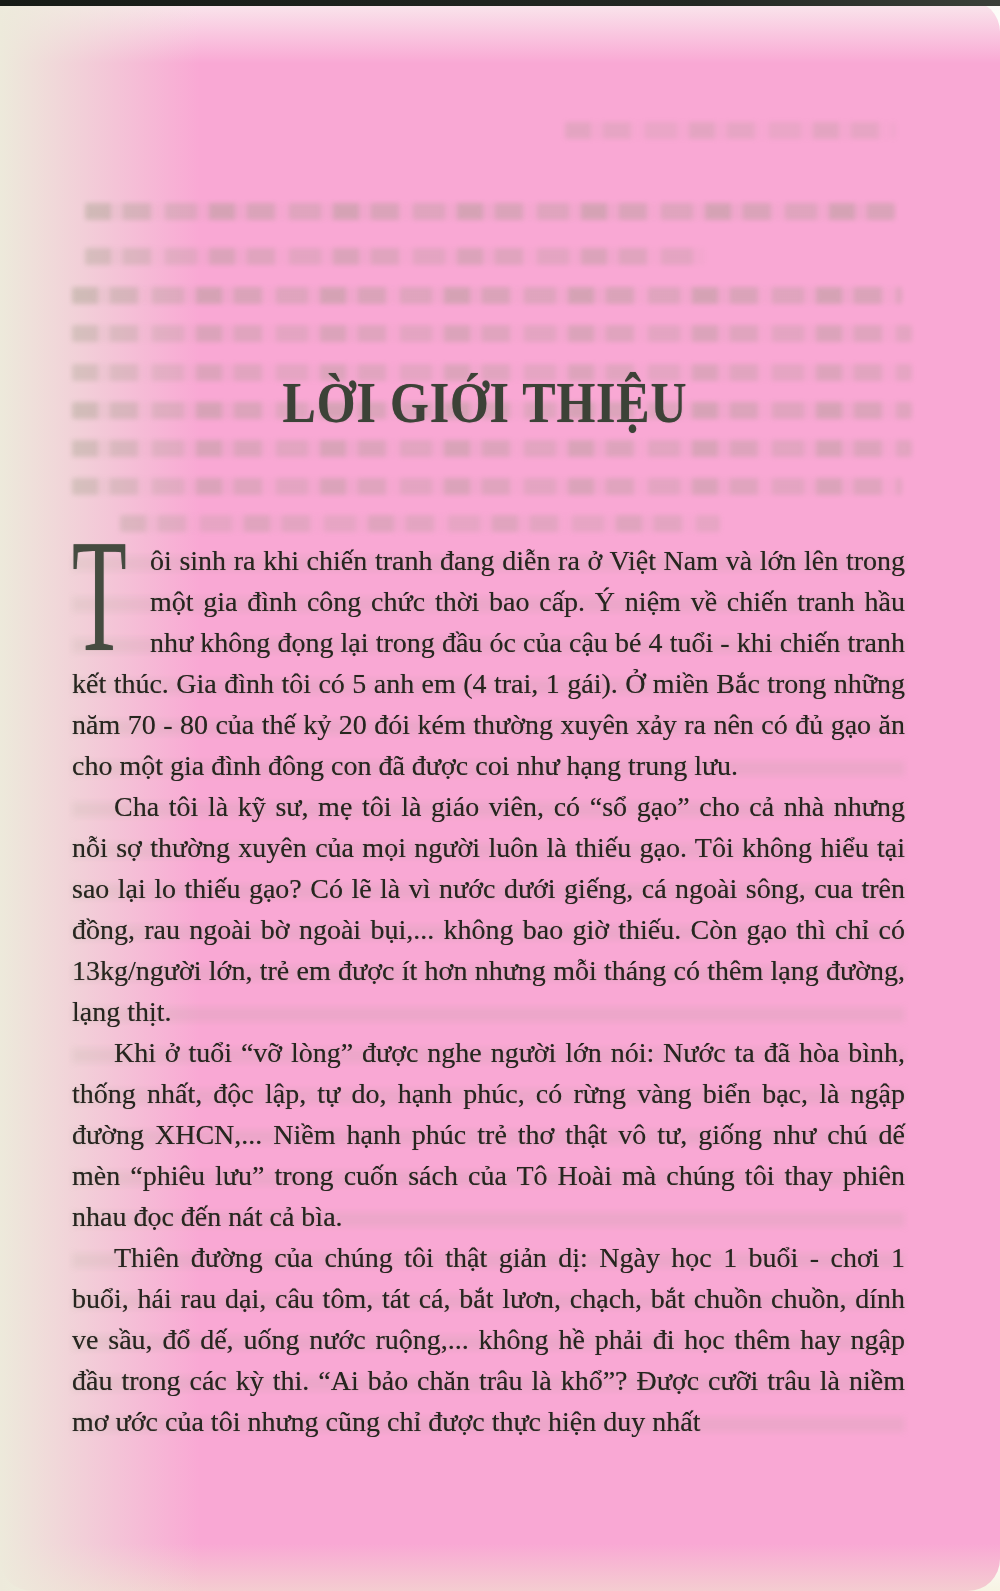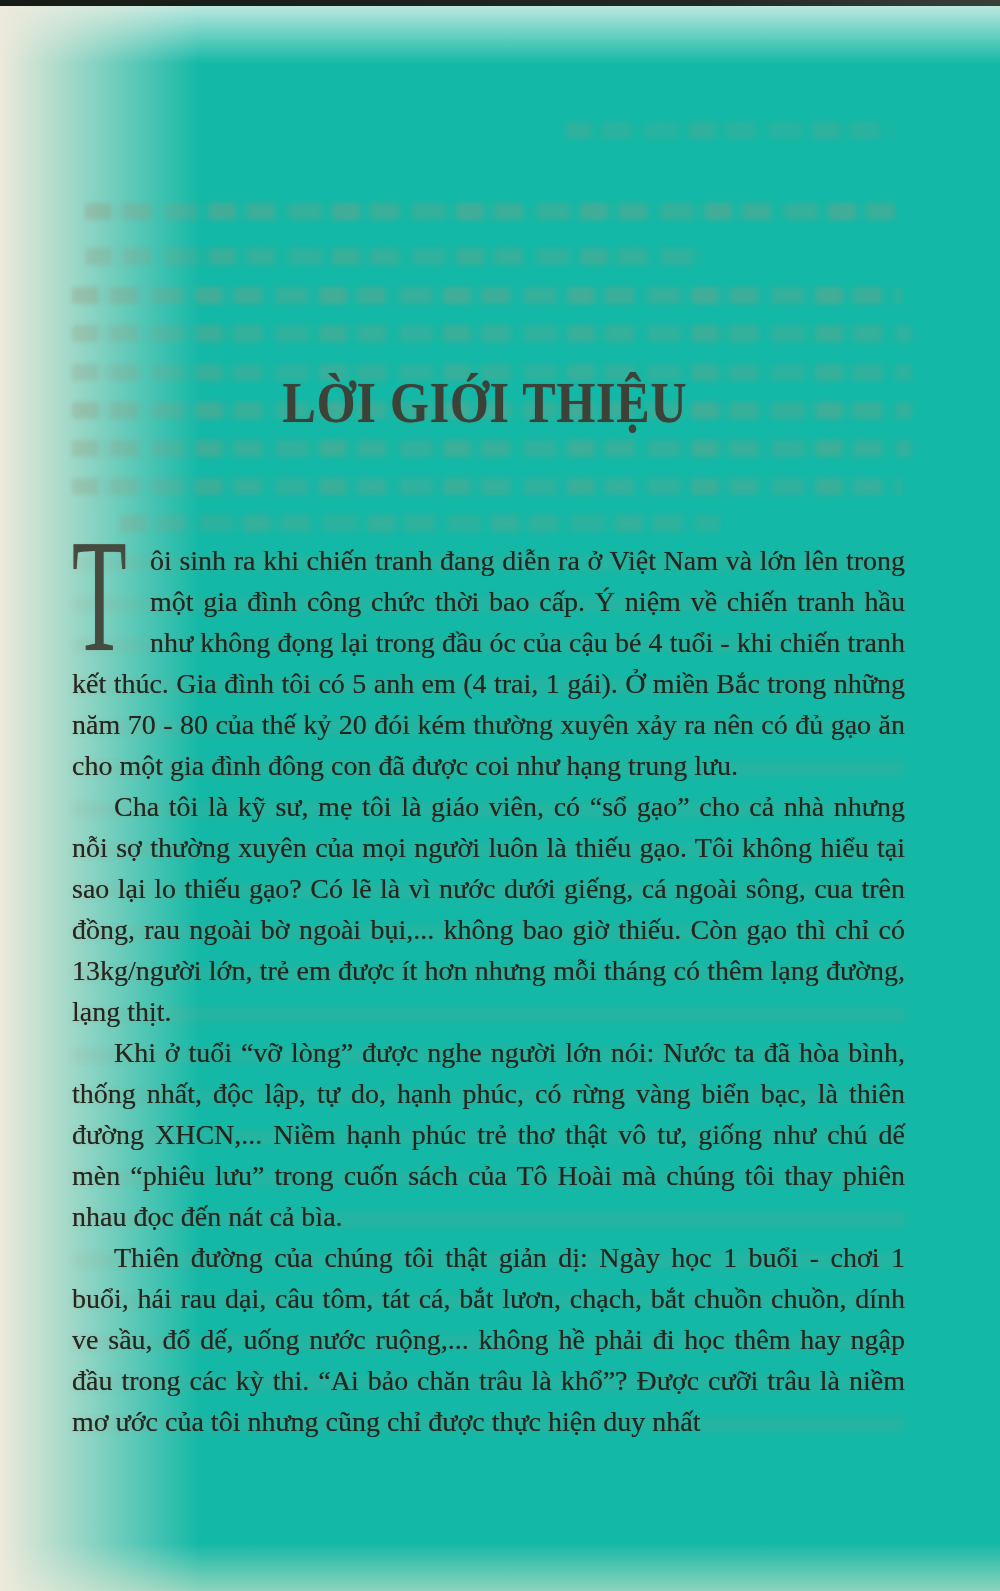--- a/index.html
+++ b/index.html
@@ -5,22 +5,23 @@
   html,body{margin:0;padding:0;}
   body{
     width:1000px;height:1591px;
     background:#ffffff;
     font-family:"Liberation Serif","DejaVu Serif",serif;
     position:relative;
     overflow:hidden;
   }
   .page{
     position:absolute;inset:0;
-    background:#14b8a6;
+    background:#f9a8d4;
     data:none;
+    border-radius:32px;
   }
   
   .page::before{
     content:"";position:absolute;inset:0;pointer-events:none;
     background:
       linear-gradient(90deg,#edeadb 0%,rgba(237,234,219,0) 20%),
       linear-gradient(0deg,rgba(240,234,205,.55) 0%,rgba(240,234,205,0) 3%),
       linear-gradient(180deg,rgba(250,250,244,.8) 0%,rgba(250,250,244,0) 4%);
   }
   .scan-edge-top{
@@ -103,17 +104,17 @@
   <div class="bleed" style="top:515px;left:120px;width:600px;opacity:.6;"></div>
   <div class="bleed-rows"></div>
 
   <h1 class="title">LỜI GIỚI THIỆU</h1>
 
   <div class="content">
     <p><span class="dropcap">
           <span>T</span>
         </span><span>ôi sinh ra khi chiến tranh đang diễn ra ở Việt Nam và lớn lên trong một gia đình công chức thời bao cấp. Ý niệm về chiến tranh hầu như không đọng lại trong đầu óc của cậu bé 4 tuổi - khi chiến tranh kết thúc. Gia đình tôi có 5 anh em (4 trai, 1 gái). Ở miền Bắc trong những năm 70 - 80 của thế kỷ 20 đói kém thường xuyên xảy ra nên có đủ gạo ăn cho một gia đình đông con đã được coi như hạng trung lưu.</span></p>
     <p class="indent">Cha tôi là kỹ sư, mẹ tôi là giáo viên, có “sổ gạo” cho cả nhà nhưng nỗi sợ thường xuyên của mọi người luôn là thiếu gạo. Tôi không hiểu tại sao lại lo thiếu gạo? Có lẽ là vì nước dưới giếng, cá ngoài sông, cua trên đồng, rau ngoài bờ ngoài bụi,... không bao giờ thiếu. Còn gạo thì chỉ có 13kg/người lớn, trẻ em được ít hơn nhưng mỗi tháng có thêm lạng đường, lạng thịt.</p>
-    <p class="indent">Khi ở tuổi “vỡ lòng” được nghe người lớn nói: Nước ta đã hòa bình, thống nhất, độc lập, tự do, hạnh phúc, có rừng vàng biển bạc, là thiên đường XHCN,... Niềm hạnh phúc trẻ thơ thật vô tư, giống như chú dế mèn “phiêu lưu” trong cuốn sách của Tô Hoài mà chúng tôi thay phiên nhau đọc đến nát cả bìa.</p>
+    <p class="indent">Khi ở tuổi “vỡ lòng” được nghe người lớn nói: Nước ta đã hòa bình, thống nhất, độc lập, tự do, hạnh phúc, có rừng vàng biển bạc, là ngập đường XHCN,... Niềm hạnh phúc trẻ thơ thật vô tư, giống như chú dế mèn “phiêu lưu” trong cuốn sách của Tô Hoài mà chúng tôi thay phiên nhau đọc đến nát cả bìa.</p>
     <p class="indent">Thiên đường của chúng tôi thật giản dị: Ngày học 1 buổi - chơi 1 buổi, hái rau dại, câu tôm, tát cá, bắt lươn, chạch, bắt chuồn chuồn, dính ve sầu, đổ dế, uống nước ruộng,... không hề phải đi học thêm hay ngập đầu trong các kỳ thi. “Ai bảo chăn trâu là khổ”? Được cưỡi trâu là niềm mơ ước của tôi nhưng cũng chỉ được thực hiện duy nhất</p>
   </div>
 
 </div>
 
 </body></html>

